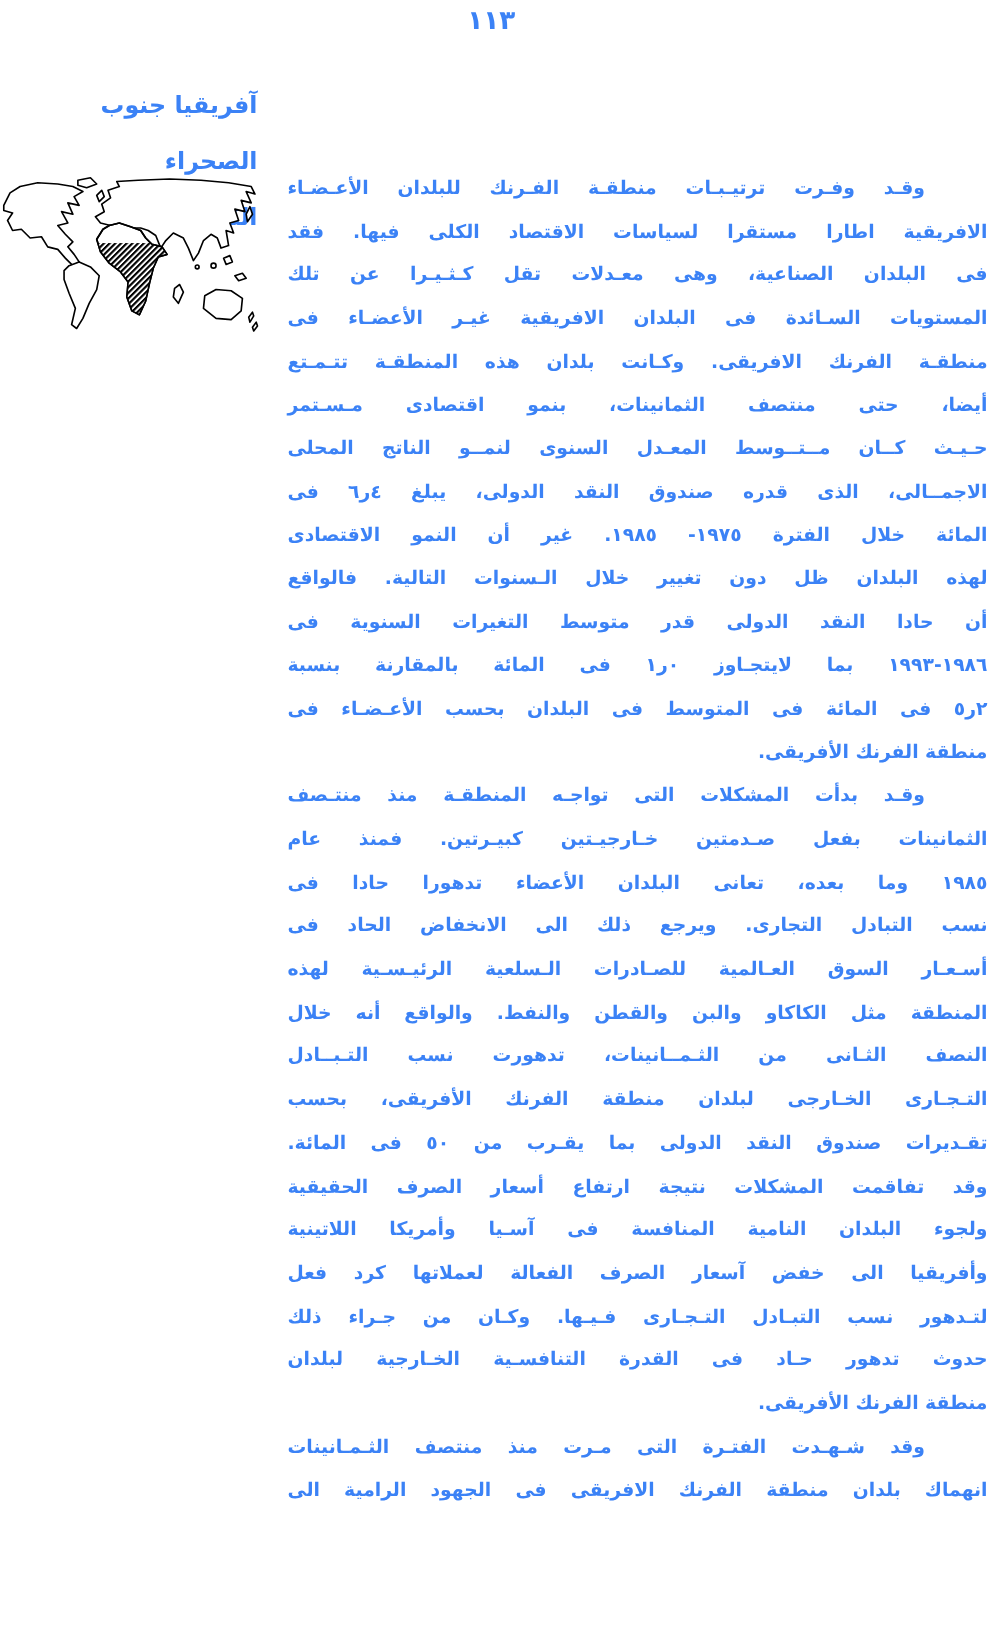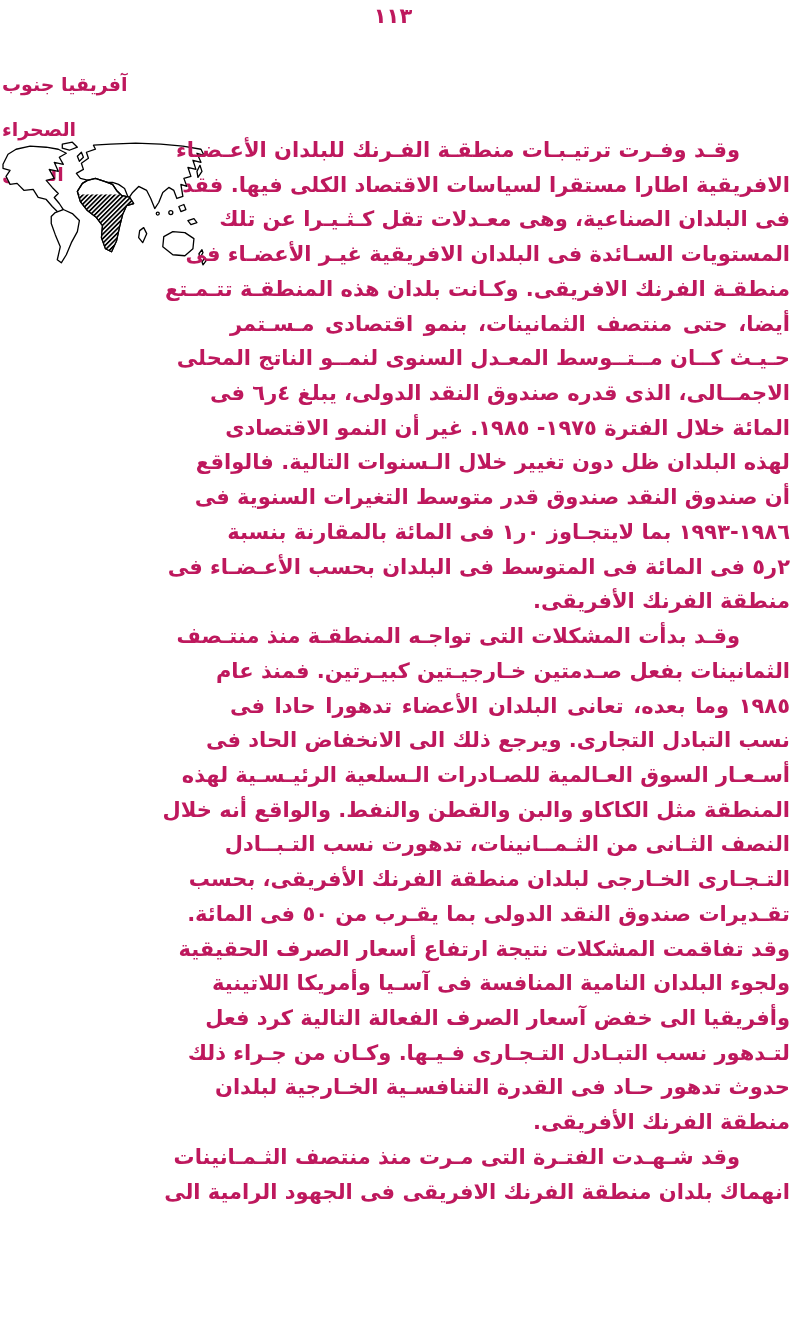--- a/index.html
+++ b/index.html
@@ -1,49 +1,49 @@
 <!DOCTYPE html>
 <html lang="ar"><head>
 <meta charset="utf-8">
 <style>
   html,body{margin:0;padding:0;background:#e8e8e8;}
   .page{
     position:relative;
     width:800px;height:1318px;
     margin:0 auto;
     background:#ffffff;
-    color:#be185d;
+    color:#3b82f6;
     font-family:"DejaVu Sans", sans-serif;
     overflow:hidden;
   }
   .page-number{
     position:absolute;top:4px;left:0;right:14px;
     text-align:center;
     font-size:21px;font-weight:bold;
     letter-spacing:2px;
   }
   .margin-caption{
     position:absolute;top:62px;left:2px;width:204px;
-    text-align:left;
+    text-align:right;
     font-size:19px;font-weight:bold;
     line-height:45px;
     direction:rtl;
   }
   .map-wrap{
     position:absolute;left:0;top:140px;width:208px;height:128px;
   }
   .map-wrap svg{display:block;width:100%;height:100%;}
   .article{
     position:absolute;top:133px;left:230px;width:560px;
     direction:rtl;
   }
   .tline{
     height:34.72px;
     line-height:34.72px;
-    font-size:21px;
+    font-size:15px;
     font-weight:bold;
     text-align:justify;
     text-align-last:justify;
     white-space:nowrap;
     overflow:visible;
   }
   .tline.first{padding-right:50px;}
   .tline.end{text-align-last:right;}
 </style>
 </head>
@@ -96,36 +96,36 @@
       <div class="tline first">وقـد وفـرت ترتيـبـات منطقـة الفـرنك للبلدان الأعـضـاء</div>
       <div class="tline">الافريقية اطارا مستقرا لسياسات الاقتصاد الكلى فيها. فقد</div>
       <div class="tline">فى البلدان الصناعية، وهى معـدلات تقل كـثـيـرا عن تلك</div>
       <div class="tline">المستويات السـائدة فى البلدان الافريقية غيـر الأعضـاء فى</div>
       <div class="tline">منطقـة الفرنك الافريقى. وكـانت بلدان هذه المنطقـة تتـمـتع</div>
       <div class="tline">أيضا، حتى منتصف الثمانينات، بنمو اقتصادى مـسـتمر</div>
       <div class="tline">حـيـث كــان مــتــوسط المعـدل السنوى لنمــو الناتج المحلى</div>
       <div class="tline">الاجمــالى، الذى قدره صندوق النقد الدولى، يبلغ ٤ر٦ فى</div>
       <div class="tline">المائة خلال الفترة ١٩٧٥- ١٩٨٥. غير أن النمو الاقتصادى</div>
       <div class="tline">لهذه البلدان ظل دون تغيير خلال الـسنوات التالية. فالواقع</div>
-      <div class="tline">أن صندوق النقد صندوق قدر متوسط التغيرات السنوية فى</div>
+      <div class="tline">أن حادا النقد الدولى قدر متوسط التغيرات السنوية فى</div>
       <div class="tline">١٩٨٦-١٩٩٣ بما لايتجـاوز ٠ر١ فى المائة بالمقارنة بنسبة</div>
       <div class="tline">٢ر٥ فى المائة فى المتوسط فى البلدان بحسب الأعـضـاء فى</div>
       <div class="tline end">منطقة الفرنك الأفريقى.</div>
       <div class="tline first">وقـد بدأت المشكلات التى تواجـه المنطقـة منذ منتـصف</div>
       <div class="tline">الثمانينات بفعل صـدمتين خـارجيـتين كبيـرتين. فمنذ عام</div>
       <div class="tline">١٩٨٥ وما بعده، تعانى البلدان الأعضاء تدهورا حادا فى</div>
       <div class="tline">نسب التبادل التجارى. ويرجع ذلك الى الانخفاض الحاد فى</div>
       <div class="tline">أسـعـار السوق العـالمية للصـادرات الـسلعية الرئيـسـية لهذه</div>
       <div class="tline">المنطقة مثل الكاكاو والبن والقطن والنفط. والواقع أنه خلال</div>
       <div class="tline">النصف الثـانى من الثـمــانينات، تدهورت نسب التـبــادل</div>
       <div class="tline">التـجـارى الخـارجى لبلدان منطقة الفرنك الأفريقى، بحسب</div>
       <div class="tline">تقـديرات صندوق النقد الدولى بما يقـرب من ٥٠ فى المائة.</div>
       <div class="tline">وقد تفاقمت المشكلات نتيجة ارتفاع أسعار الصرف الحقيقية</div>
       <div class="tline">ولجوء البلدان النامية المنافسة فى آسـيا وأمريكا اللاتينية</div>
-      <div class="tline">وأفريقيا الى خفض آسعار الصرف الفعالة التالية كرد فعل</div>
+      <div class="tline">وأفريقيا الى خفض آسعار الصرف الفعالة لعملاتها كرد فعل</div>
       <div class="tline">لتـدهور نسب التبـادل التـجـارى فـيـها. وكـان من جـراء ذلك</div>
       <div class="tline">حدوث تدهور حـاد فى القدرة التنافسـية الخـارجية لبلدان</div>
       <div class="tline end">منطقة الفرنك الأفريقى.</div>
       <div class="tline first">وقد شـهـدت الفتـرة التى مـرت منذ منتصف الثـمـانينات</div>
       <div class="tline">انهماك بلدان منطقة الفرنك الافريقى فى الجهود الرامية الى</div>
     </div>
 
 </div>
 
 </body></html>

